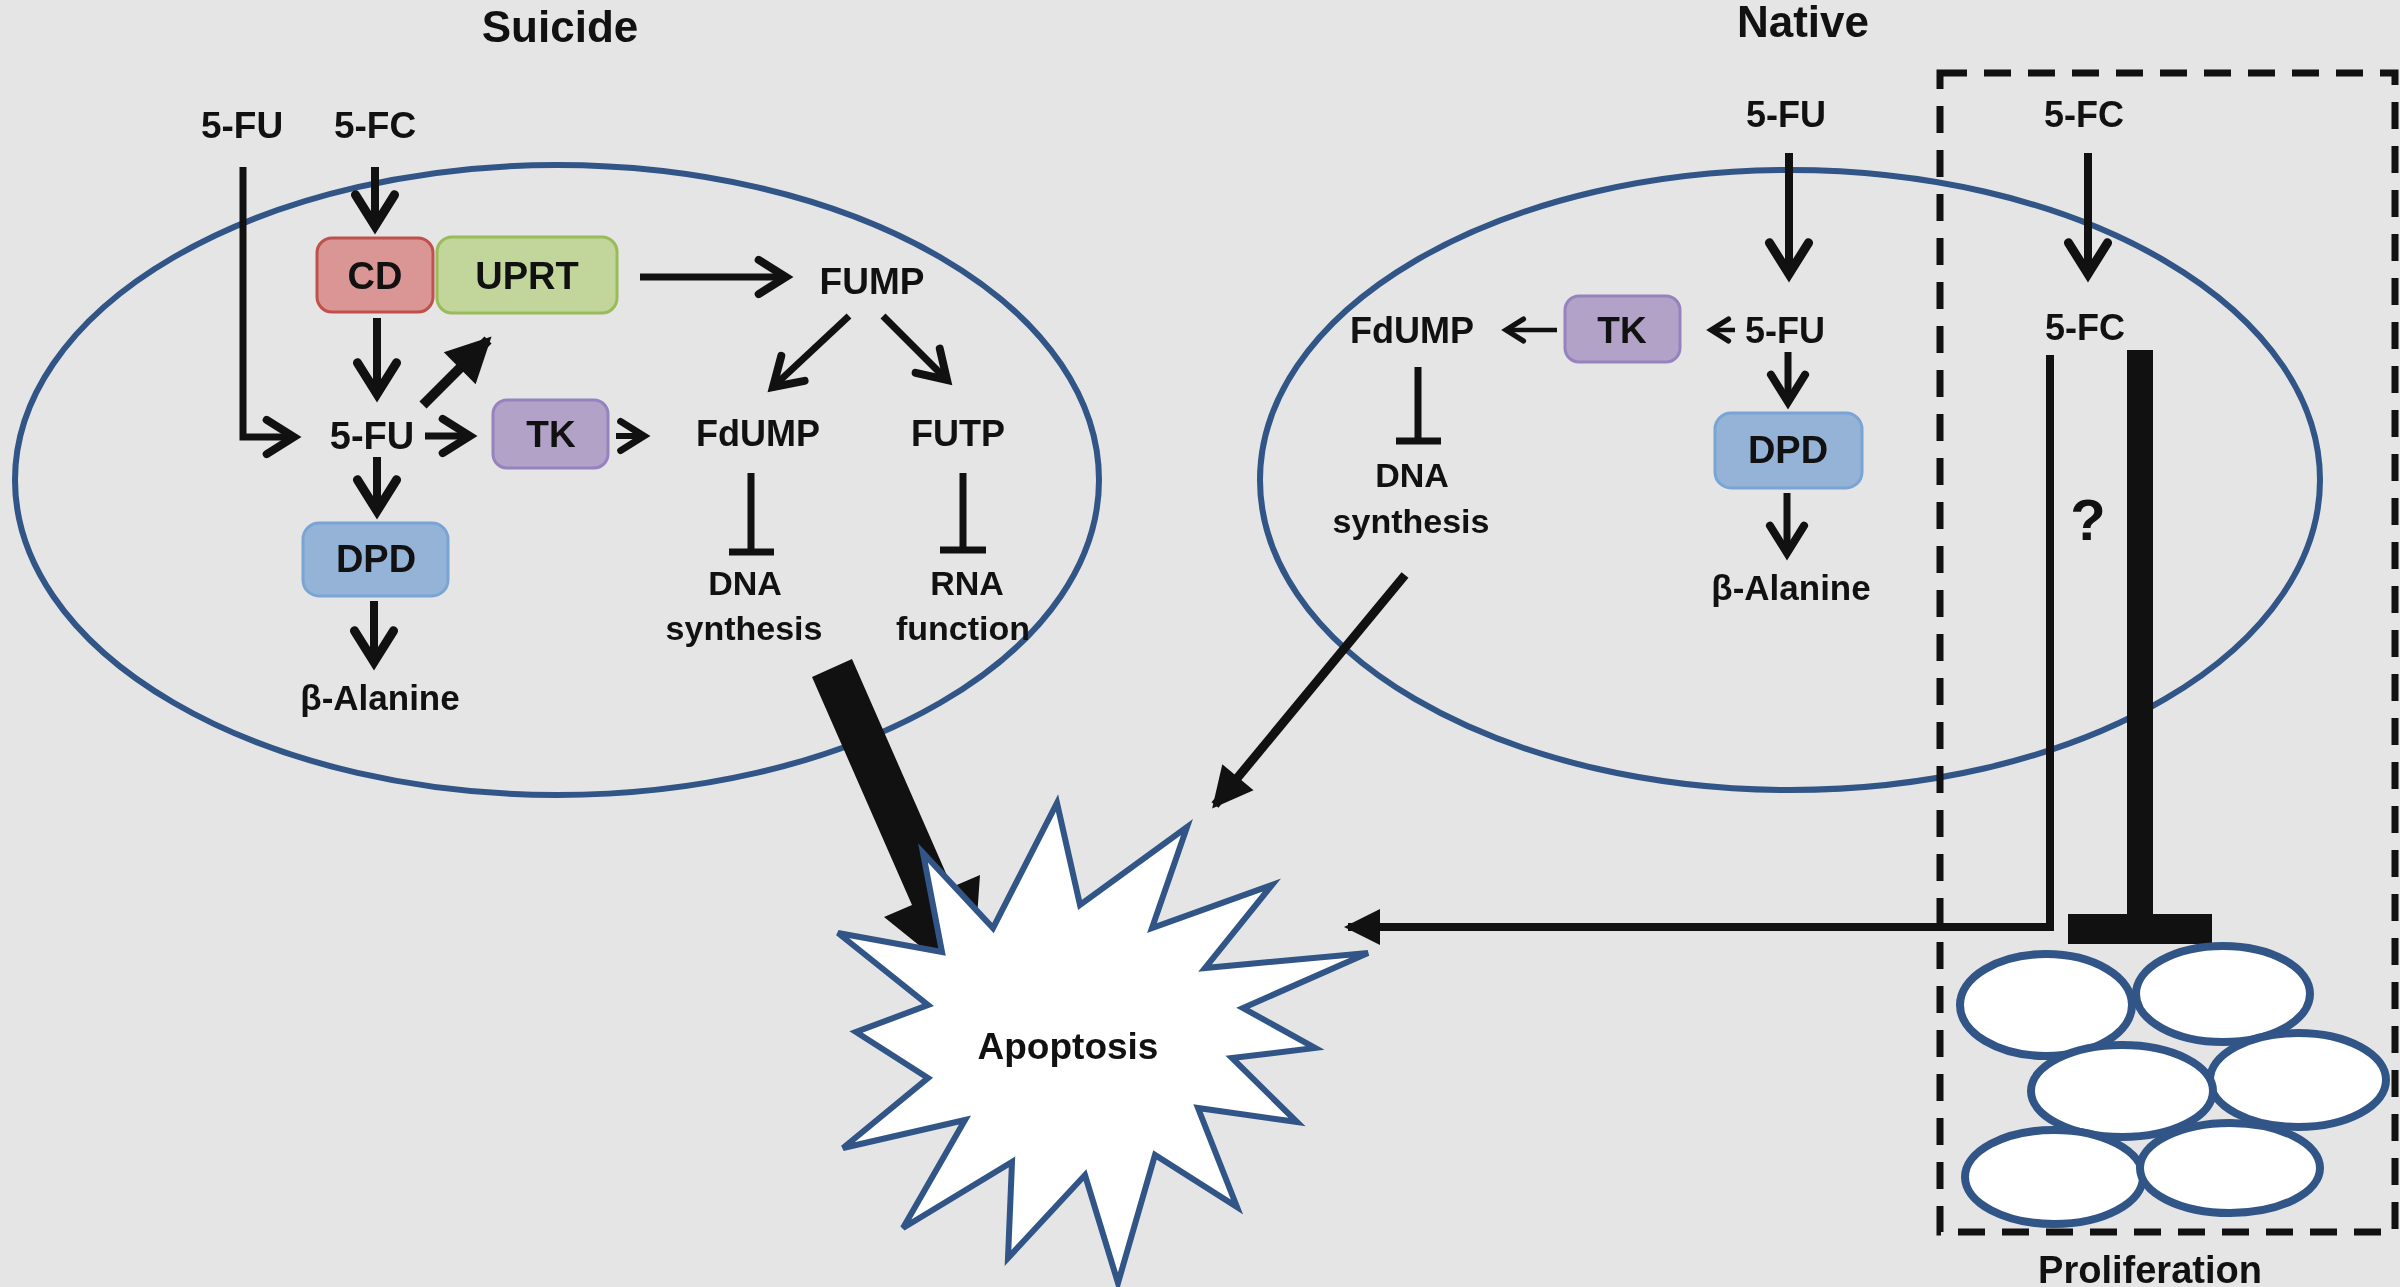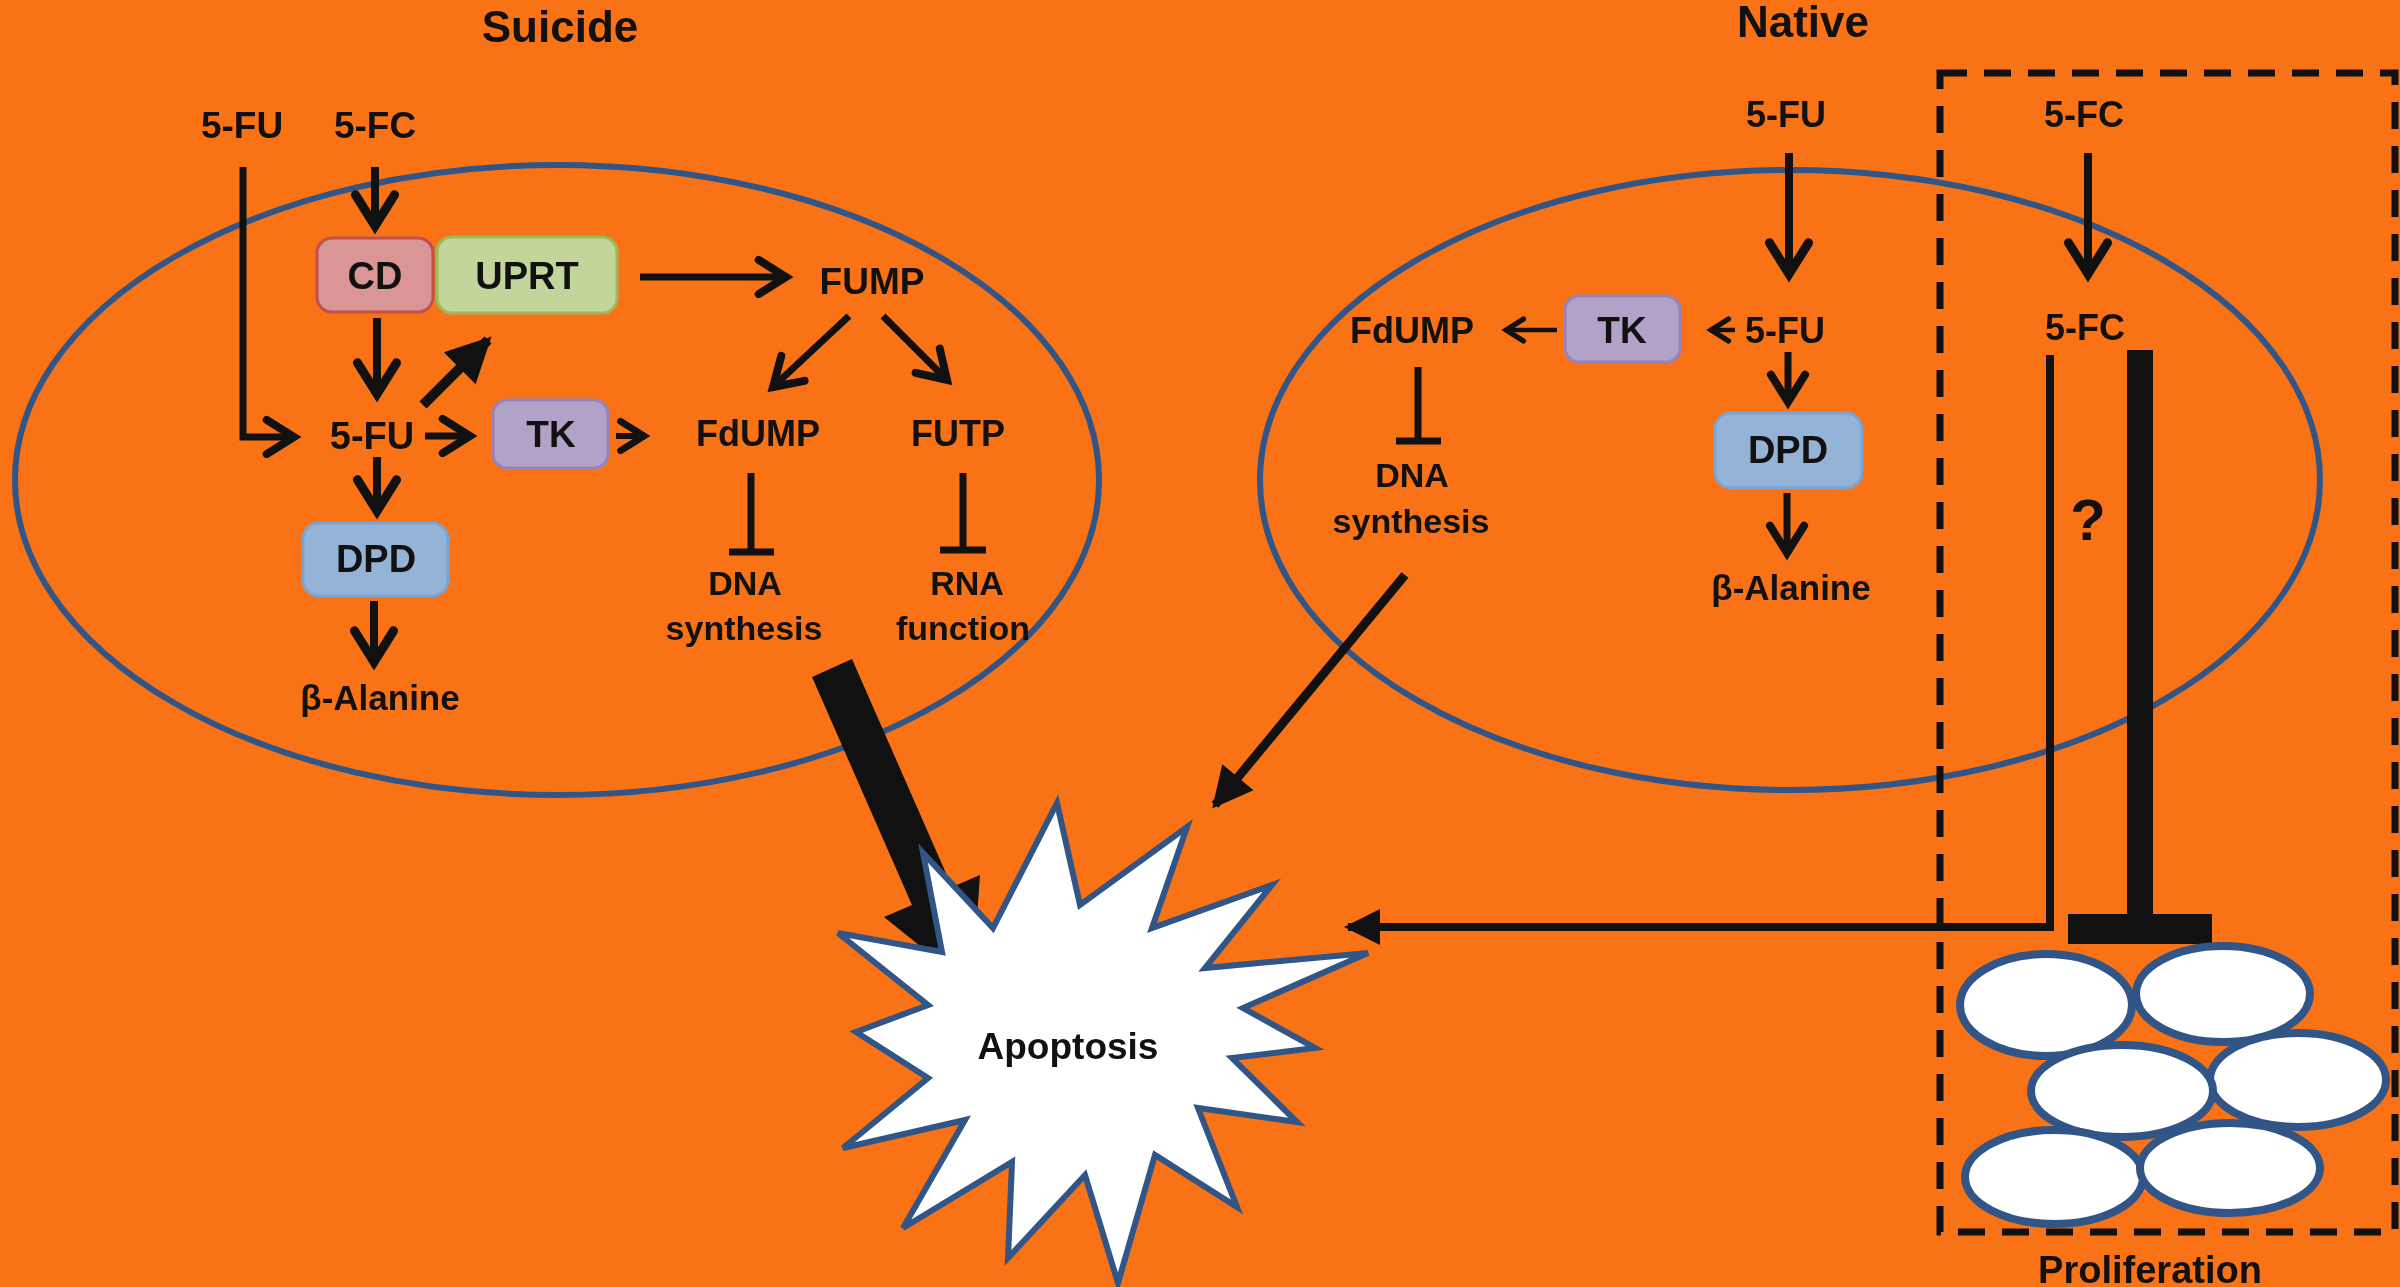--- a/index.html
+++ b/index.html
@@ -1,16 +1,16 @@
 <!DOCTYPE html>
 <html><head>
 <meta charset="utf-8">
 <style>
   html,body { margin:0; padding:0; background:#ffffff; }
-  .stage { position:relative; width:2400px; height:1287px; background:#f97316; overflow:hidden; }
+  .stage { position:relative; width:2400px; height:1287px; background:#e5e5e5; overflow:hidden; }
   svg { display:block; }
   text {
     font-family:"Liberation Sans", sans-serif;
     font-weight:bold;
     fill:#111111;
   }
   .ln   { stroke:#111111; fill:none; }
   .boxlabel { }
 </style>
 </head>

